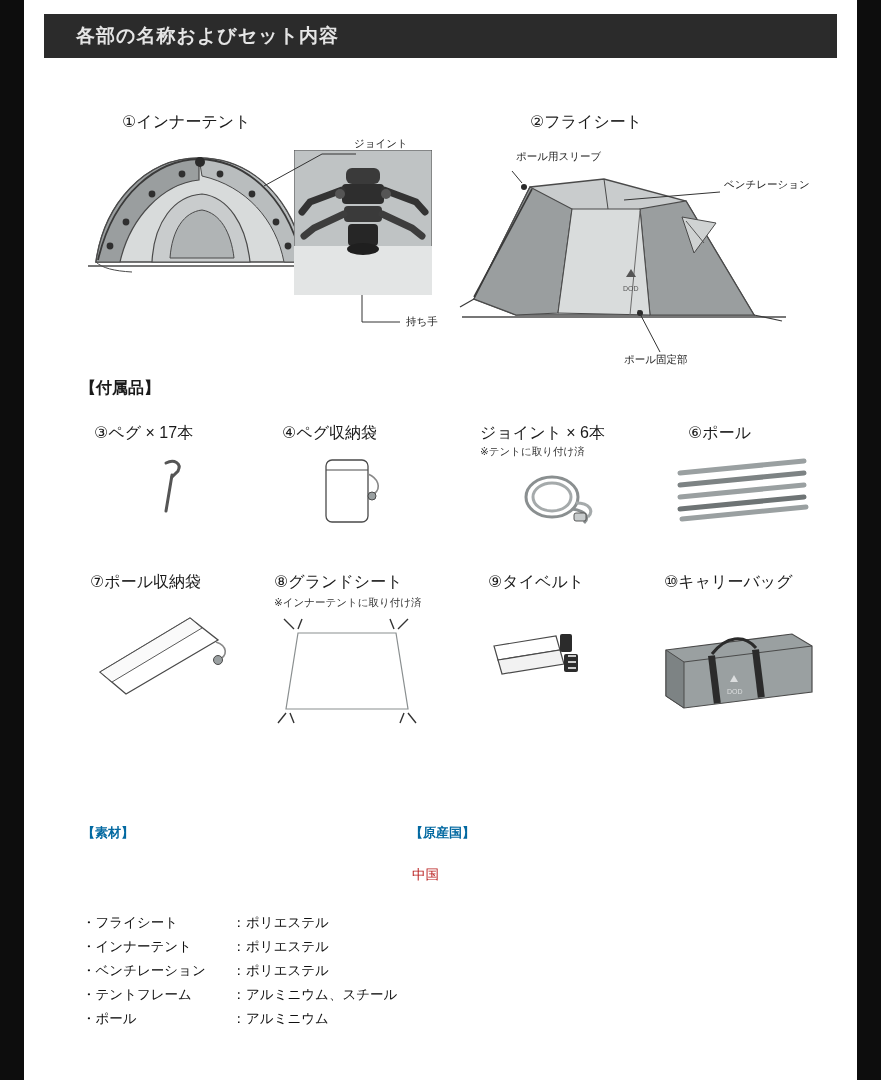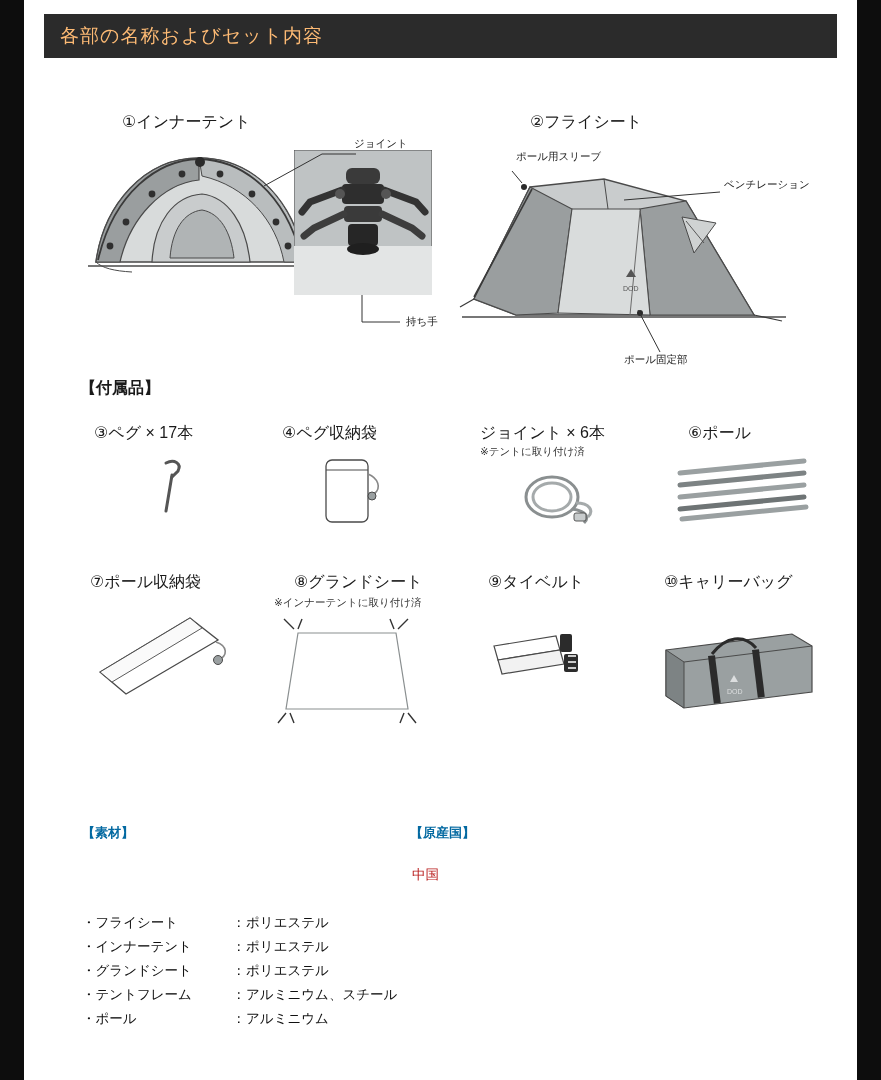--- a/index.html
+++ b/index.html
@@ -24,25 +24,25 @@
   .band {
     position: absolute;
     left: 20px;
     width: 793px;
     height: 44px;
     background: #2b2b2b;
     display: flex;
     align-items: center;
   }
   .band-title {
-    color: #fdba74;
+    color: #e5e5e5;
     font-size: 19px;
-    font-weight: normal;
+    font-weight: bold;
     letter-spacing: 1px;
-    padding-left: 16px;
+    padding-left: 32px;
   }
   #band-parts { top: 14px; }
   #band-spec { top: 746px; }
 
   .sec-label {
     position: absolute;
     font-size: 16px;
     font-weight: bold;
     color: #1a1a1a;
   }
@@ -259,21 +259,21 @@
   <div class="item-title" style="left:66px; top:572px;">⑦ポール収納袋</div>
   <div class="art" style="left:62px; top:612px;">
     <svg width="150" height="90" viewBox="0 0 150 90">
       <path d="M104 6 L132 28 L40 82 L14 60 Z" fill="#ffffff" stroke="#4a4a4a" stroke-width="1.3"></path>
       <path d="M104 6 L116 16 L26 70 L14 60 Z" fill="#fafafa" stroke="#4a4a4a" stroke-width="0.9"></path>
       <path d="M130 30 C142 34 142 44 132 48" stroke="#888" stroke-width="1.6" fill="none"></path>
       <circle cx="132" cy="48" r="4.5" fill="#9aa0a1" stroke="#4a4a4a" stroke-width="1"></circle>
     </svg>
   </div>
 
-  <div class="item-title" style="left:250px; top:572px;margin-left:20px;">⑧グランドシート</div>
+  <div class="item-title" style="left:250px; top:572px;">⑧グランドシート</div>
   <div class="item-note" style="left:250px; top:596px;">※インナーテントに取り付け済</div>
   <div class="art" style="left:248px; top:615px;">
     <svg width="150" height="110" viewBox="0 0 150 110">
       <path d="M26 18 L124 18 L136 94 L14 94 Z" fill="#ffffff" stroke="#8a8f90" stroke-width="1.2"></path>
 
       <path d="M22 14 L12 4 M26 14 L30 4" stroke="#333" stroke-width="1.4" fill="none"></path>
       <path d="M126 14 L136 4 M122 14 L118 4" stroke="#333" stroke-width="1.4" fill="none"></path>
       <path d="M14 98 L6 108 M18 98 L22 108" stroke="#333" stroke-width="1.4" fill="none"></path>
       <path d="M136 98 L144 108 M132 98 L128 108" stroke="#333" stroke-width="1.4" fill="none"></path>
     </svg>
@@ -314,21 +314,21 @@
   <div class="spec-head" style="left:386px; top:824px;">【原産国】</div>
   <div class="origin-val" style="left:388px; top:866px;">中国</div>
 
   <div class="spec-row" style="left:58px; top:866px;">
     <span class="k">・フライシート</span><span class="c">：</span><span>ポリエステル</span>
   </div>
   <div class="spec-row" style="left:58px; top:890px;">
     <span class="k">・インナーテント</span><span class="c">：</span><span>ポリエステル</span>
   </div>
   <div class="spec-row" style="left:58px; top:914px;">
-    <span class="k">・グランドシート</span><span class="c">：</span><span>ポリエステル</span>
+    <span class="k">・ベンチレーション</span><span class="c">：</span><span>ポリエステル</span>
   </div>
   <div class="spec-row" style="left:58px; top:938px;">
     <span class="k">・テントフレーム</span><span class="c">：</span><span>アルミニウム、スチール</span>
   </div>
   <div class="spec-row" style="left:58px; top:962px;">
     <span class="k">・ポール</span><span class="c">：</span><span>アルミニウム</span>
   </div>
 
 </div>
 

